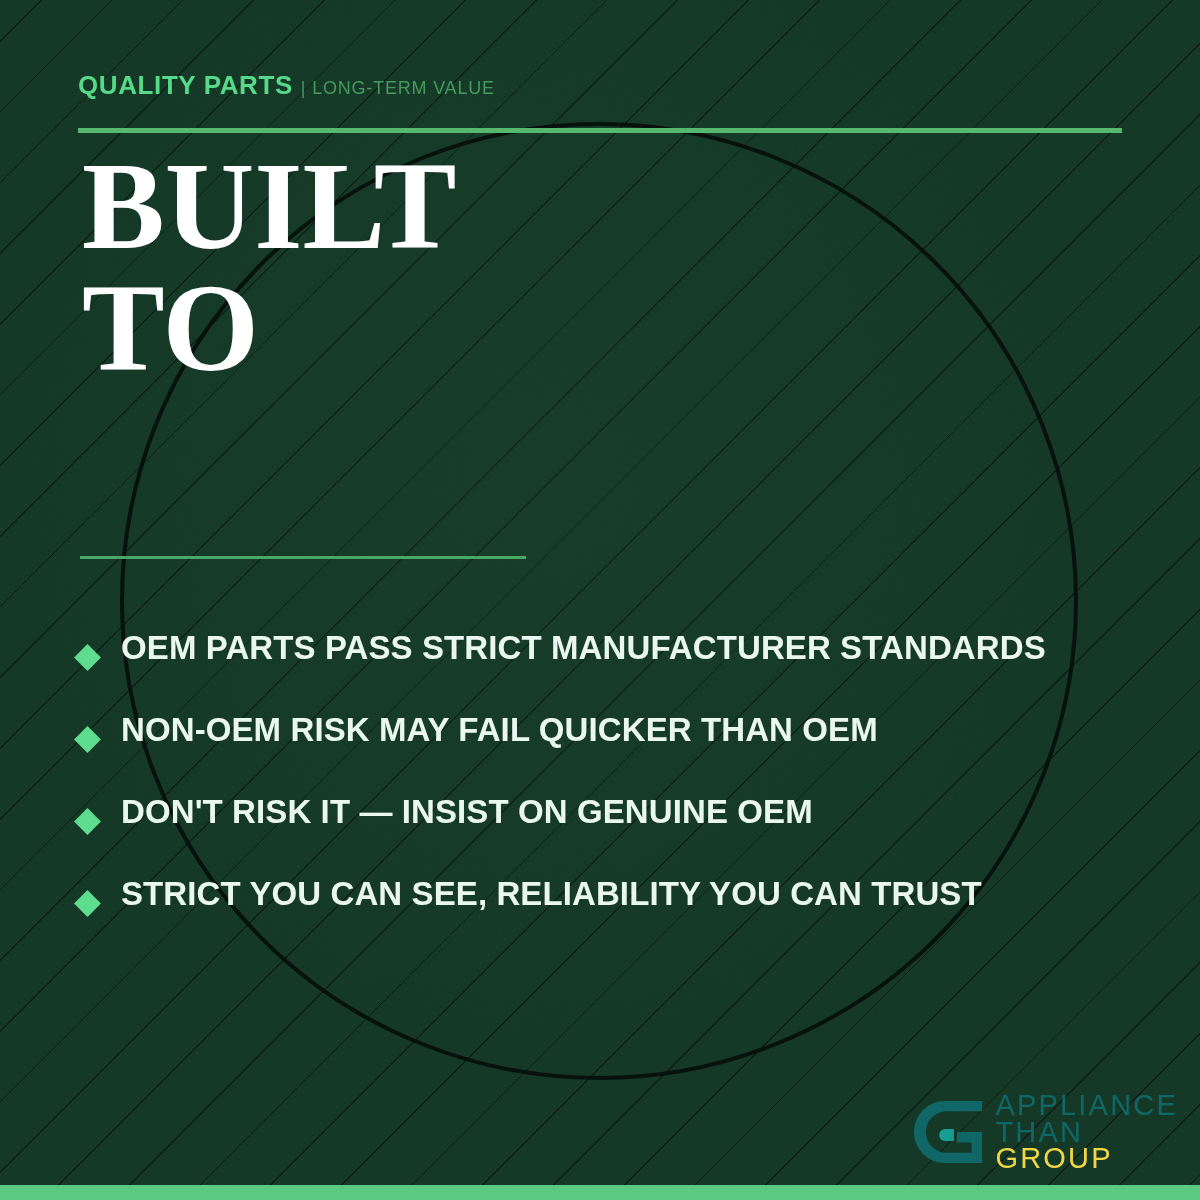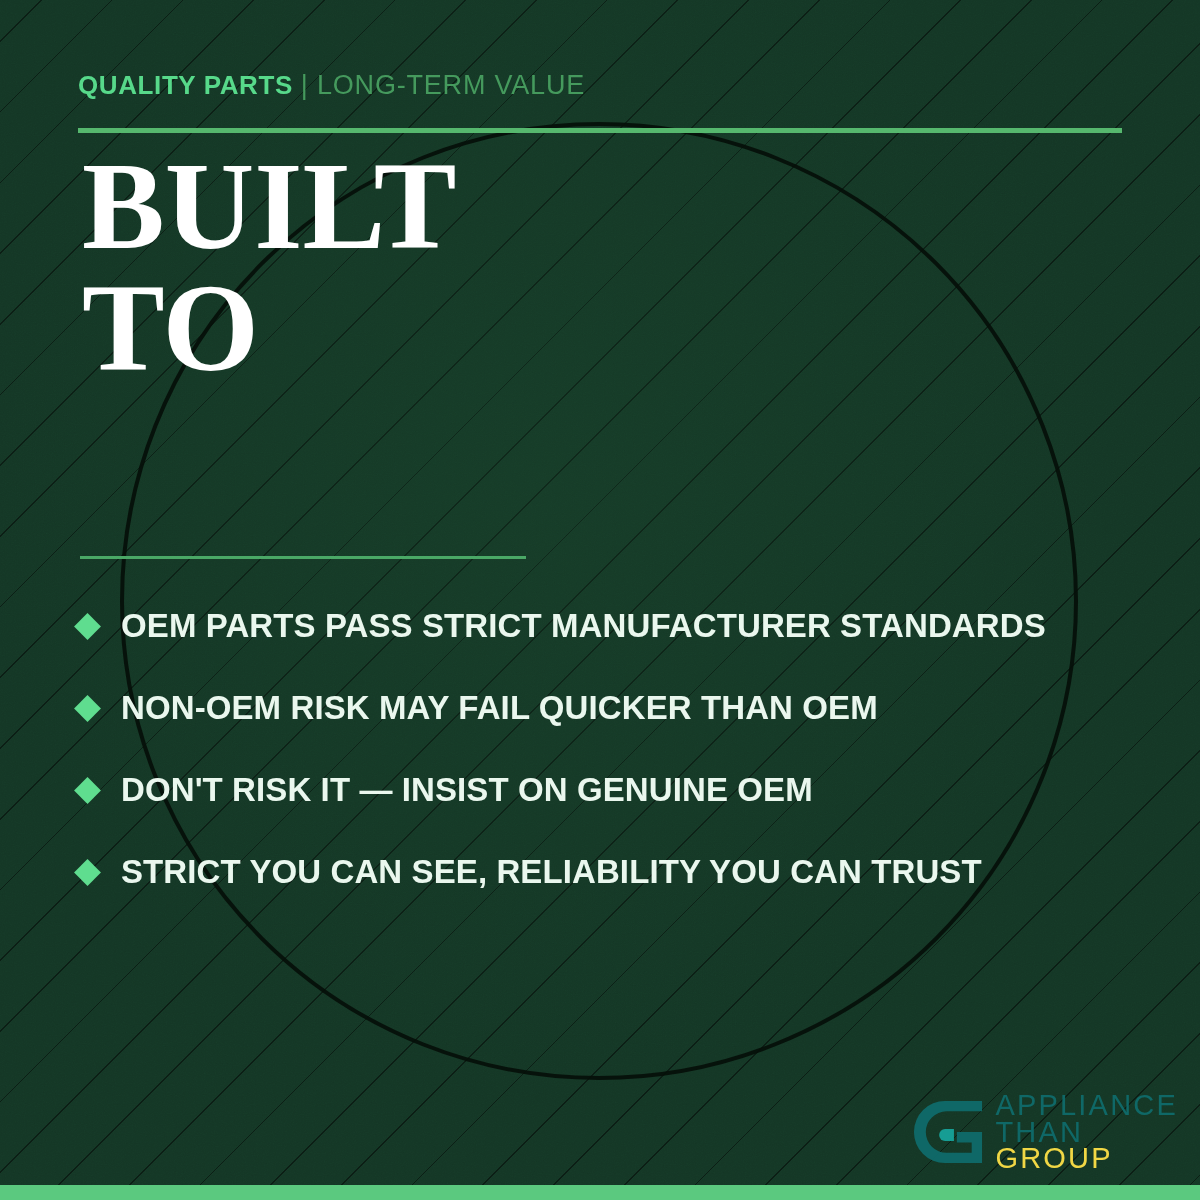--- a/index.html
+++ b/index.html
@@ -67,21 +67,21 @@
     line-height: 1;
   }
   .kicker-main {
     font-size: 26px;
     font-weight: 700;
     letter-spacing: 0.6px;
     color: #57d98a;
     margin-top: 41px;
   }
   .kicker-sub {
-    font-size: 27px;
+    font-size: 18px;
     font-weight: 400;
     letter-spacing: 0.8px;
     color: #459a5d;
     margin-left: 8px;
   }
   .rule-top {
     position: absolute;
     left: 78px;
     top: 128px;
     width: 1044px;
@@ -117,21 +117,21 @@
 
   
   .bullets {
     position: absolute;
     left: 78px;
     top: 585px;
     width: 1070px;
   }
   .bullet {
     display: flex;
-    align-items: center;
+    align-items: flex-end;
     height: 82px;
   }
   .bullet-diamond {
     flex: 0 0 auto;
     width: 19px;
     height: 19px;
     background: #5fdd8f;
     transform: rotate(45deg);
     margin-right: 24px;
   }

